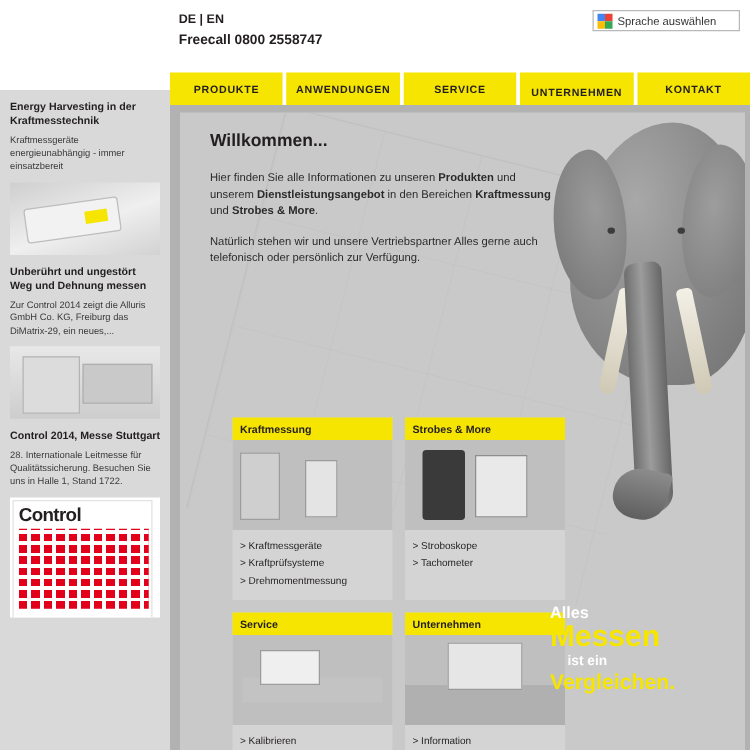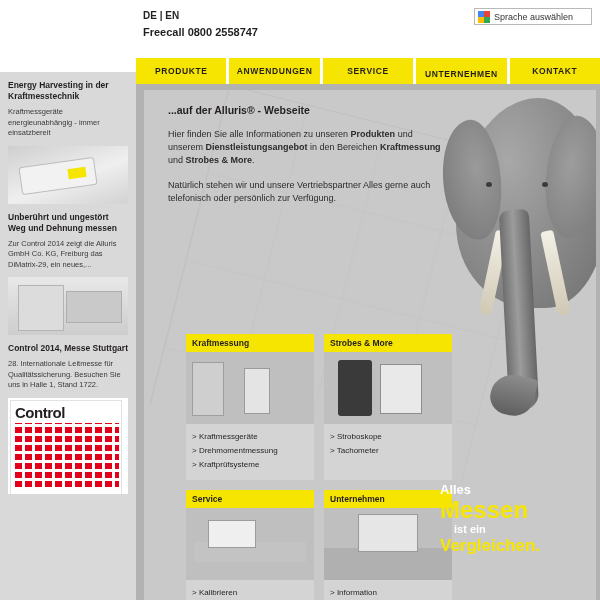--- a/index.html
+++ b/index.html
@@ -296,37 +296,37 @@
         <div class="ear-l"></div>
         <div class="ear-r"></div>
         <div class="eye l"></div>
         <div class="eye r"></div>
         <div class="tusk l"></div>
         <div class="tusk r"></div>
         <div class="trunk"></div>
       </div>
 
       <div class="welcome">
-        <h2>...auf der Alluris® - Webseite</h2>
+        <h1>Willkommen...</h1>
         <p>
           <span>Hier finden Sie alle Informationen zu unseren </span><b>Produkten</b><span> und unserem </span><b>Dienstleistungsangebot</b><span> in den Bereichen </span><b>Kraftmessung</b><span> und </span><b>Strobes &amp; More</b><span>.</span>
         </p>
         <p>Natürlich stehen wir und unsere Vertriebspartner Alles gerne auch telefonisch oder persönlich zur Verfügung.</p>
       </div>
 
       <div class="tiles">
 
         <div class="tile-row">
           <div class="tile">
             <div class="t-head">Kraftmessung</div>
             <div class="t-img ph1"></div>
             <div class="t-list">
               <a>&gt; Kraftmessgeräte</a>
+              <a>&gt; Kraftprüfsysteme</a>
               <a>&gt; Drehmomentmessung</a>
-              <a>&gt; Kraftprüfsysteme</a>
             </div>
           </div>
 
           <div class="tile">
             <div class="t-head">Strobes &amp; More</div>
             <div class="t-img ph2"></div>
             <div class="t-list">
               <a>&gt; Stroboskope</a>
               <a>&gt; Tachometer</a>
             </div>

